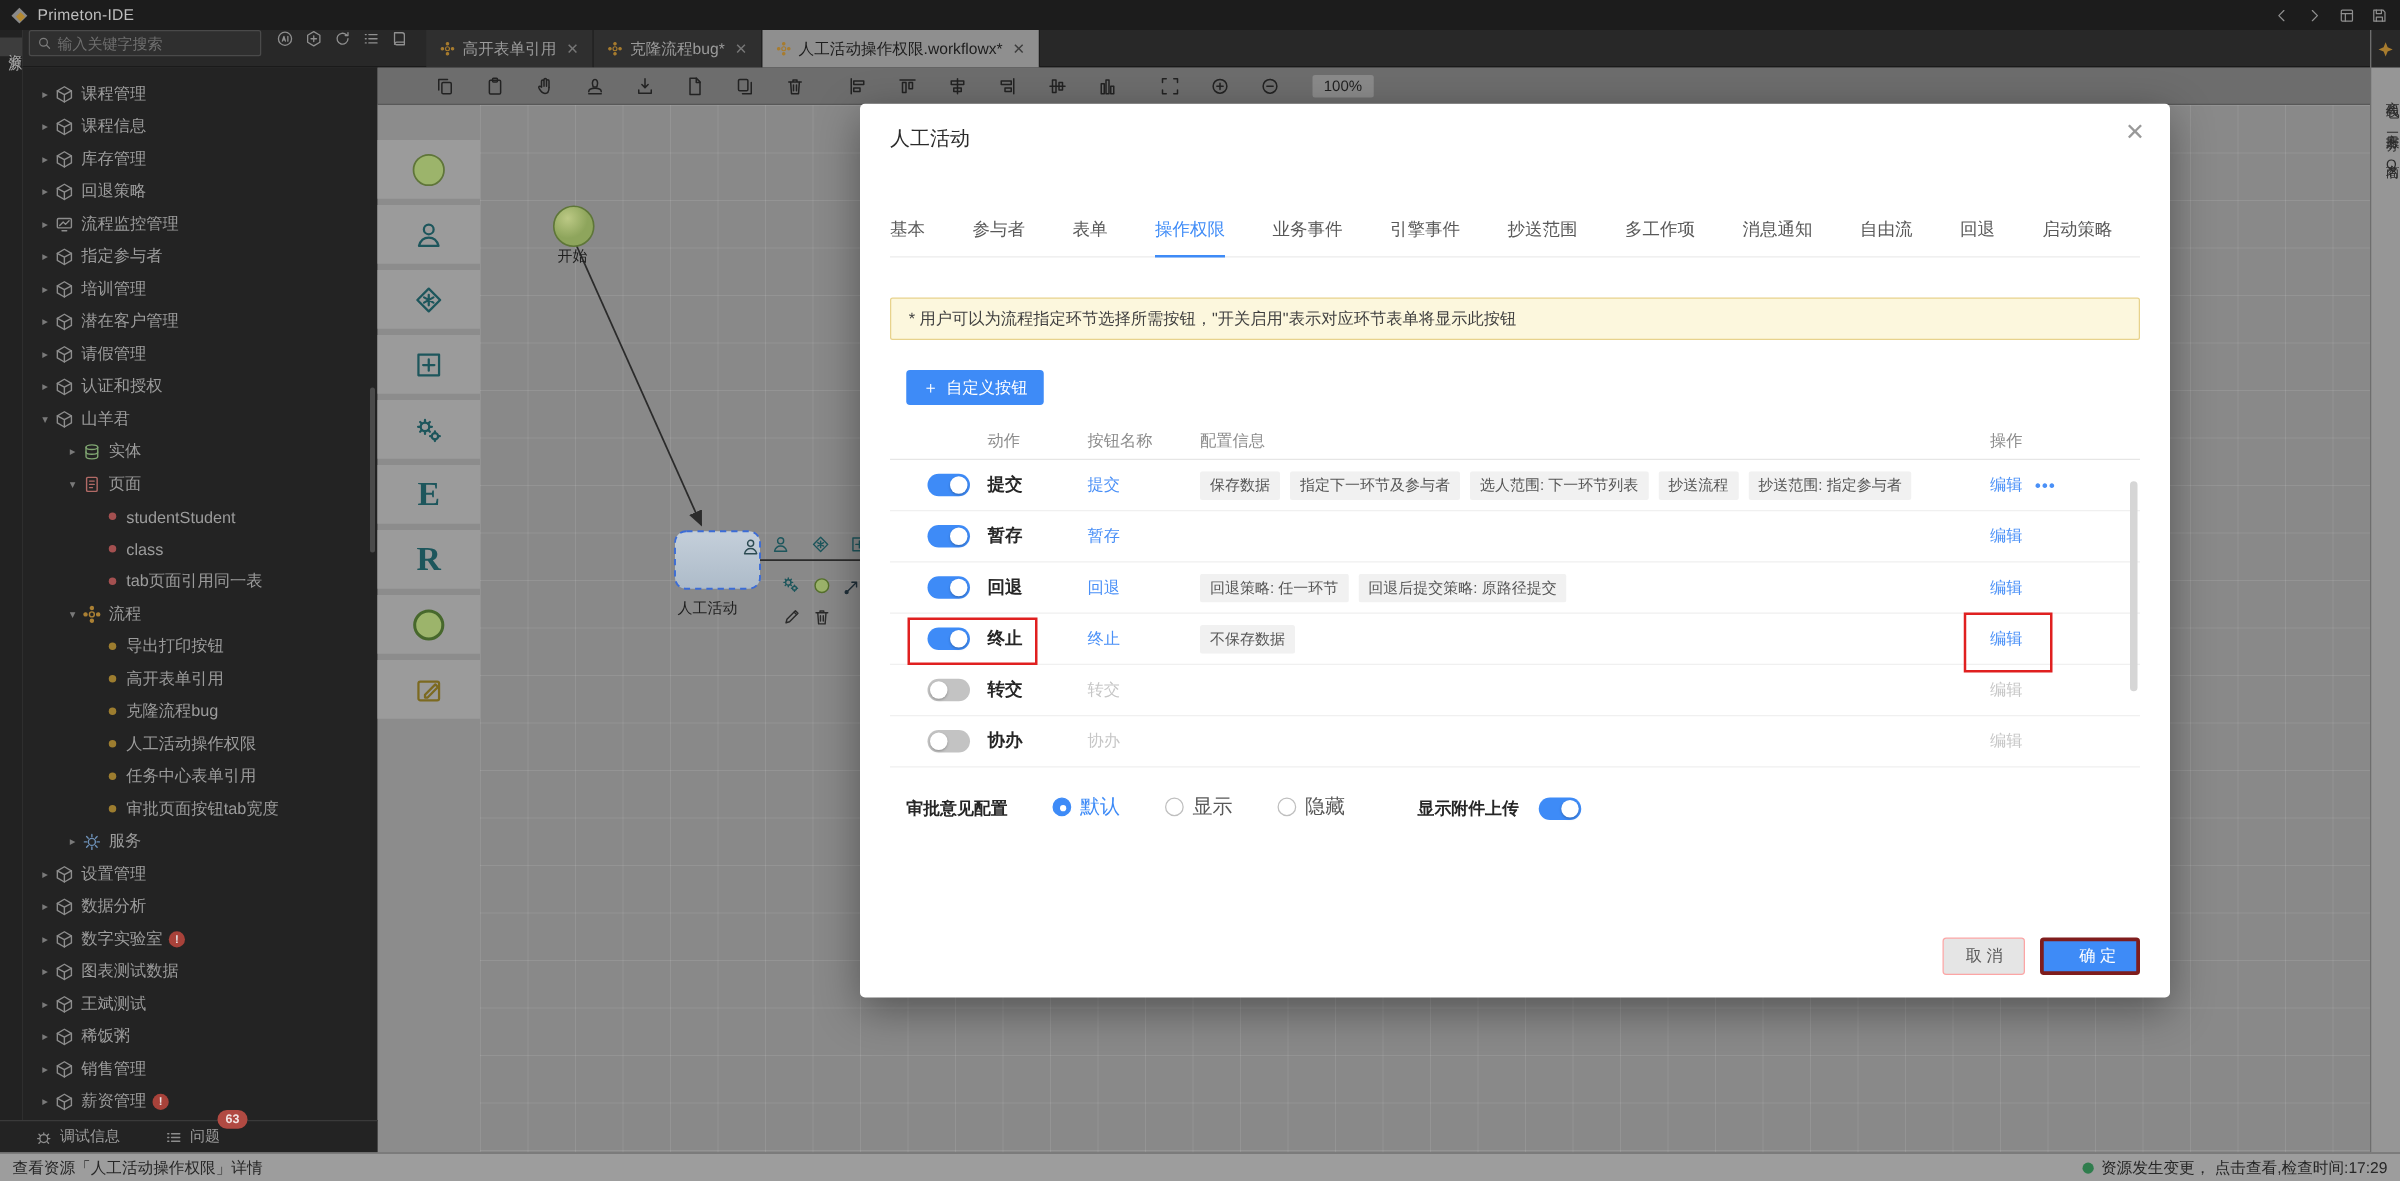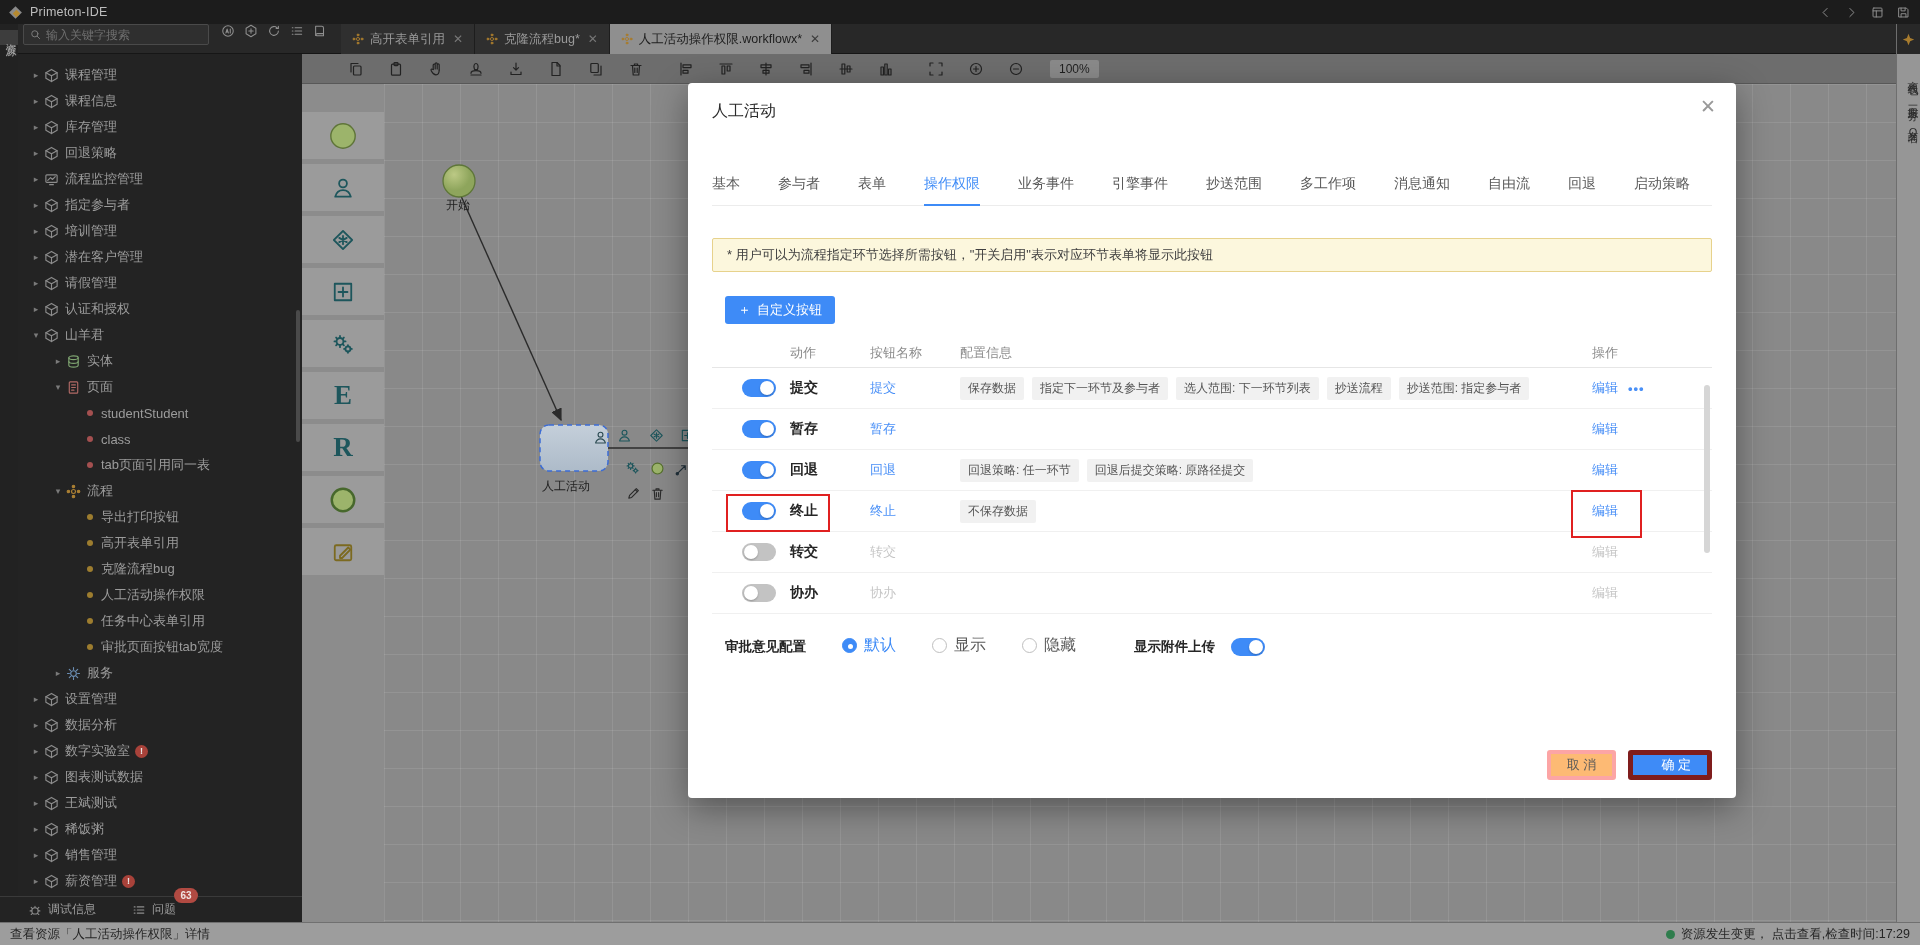--- a/index.html
+++ b/index.html
@@ -142,22 +142,22 @@
   .radio-opt { display:flex; align-items:center; gap:7px; font-size:16px; color:#595959; }
   .radio-dot { width:15px; height:15px; border-radius:50%; border:1px solid #bfbfbf; background:#fff; position:relative; }
   .radio-opt.selected { color:#3e8bf7; }
   .radio-opt.selected .radio-dot { border-color:#3e8bf7; background:#3e8bf7; }
   .radio-opt.selected .radio-dot::after { content:""; position:absolute; left:5px; top:5px; width:5px; height:5px;
                                           border-radius:50%; background:#fff; }
   #attachLabel { margin-left:58px; } #attachToggle { margin-left:16px; }
   #dlgScroll { position:absolute; right:26px; top:302px; width:6px; height:168px; background:#d6d6d6; border-radius:3px; }
   #dlgFooter { position:absolute; right:24px; bottom:18px; display:flex; gap:12px; }
   .dlg-btn { height:30px; min-width:66px; padding:0 16px; border-radius:3px; font-size:13px; font-family:inherit; }
-  #btnCancel { background:#fdba74; border:4px solid #fca5a5; color:#595959; }
-  #btnOk { background:#3e8bf7; border:5px solid #7f1d1d; color:#fff;padding-left:28px; }
+  #btnCancel { background:#e5e5e5; border:1px solid #fca5a5; color:#595959; }
+  #btnOk { background:#3e8bf7; border:3px solid #7f1d1d; color:#fff;padding-left:28px; }
 </style>
 </head>
 <body>
 
 <div id="app">
 
   <div id="titlebar">
     <span id="logo" class="icn">
       <svg viewBox="0 0 16 16">
           <rect x="3.2" y="3.2" width="9.6" height="9.6" transform="rotate(45 8 8)" fill="#8a8a8a"></rect>

